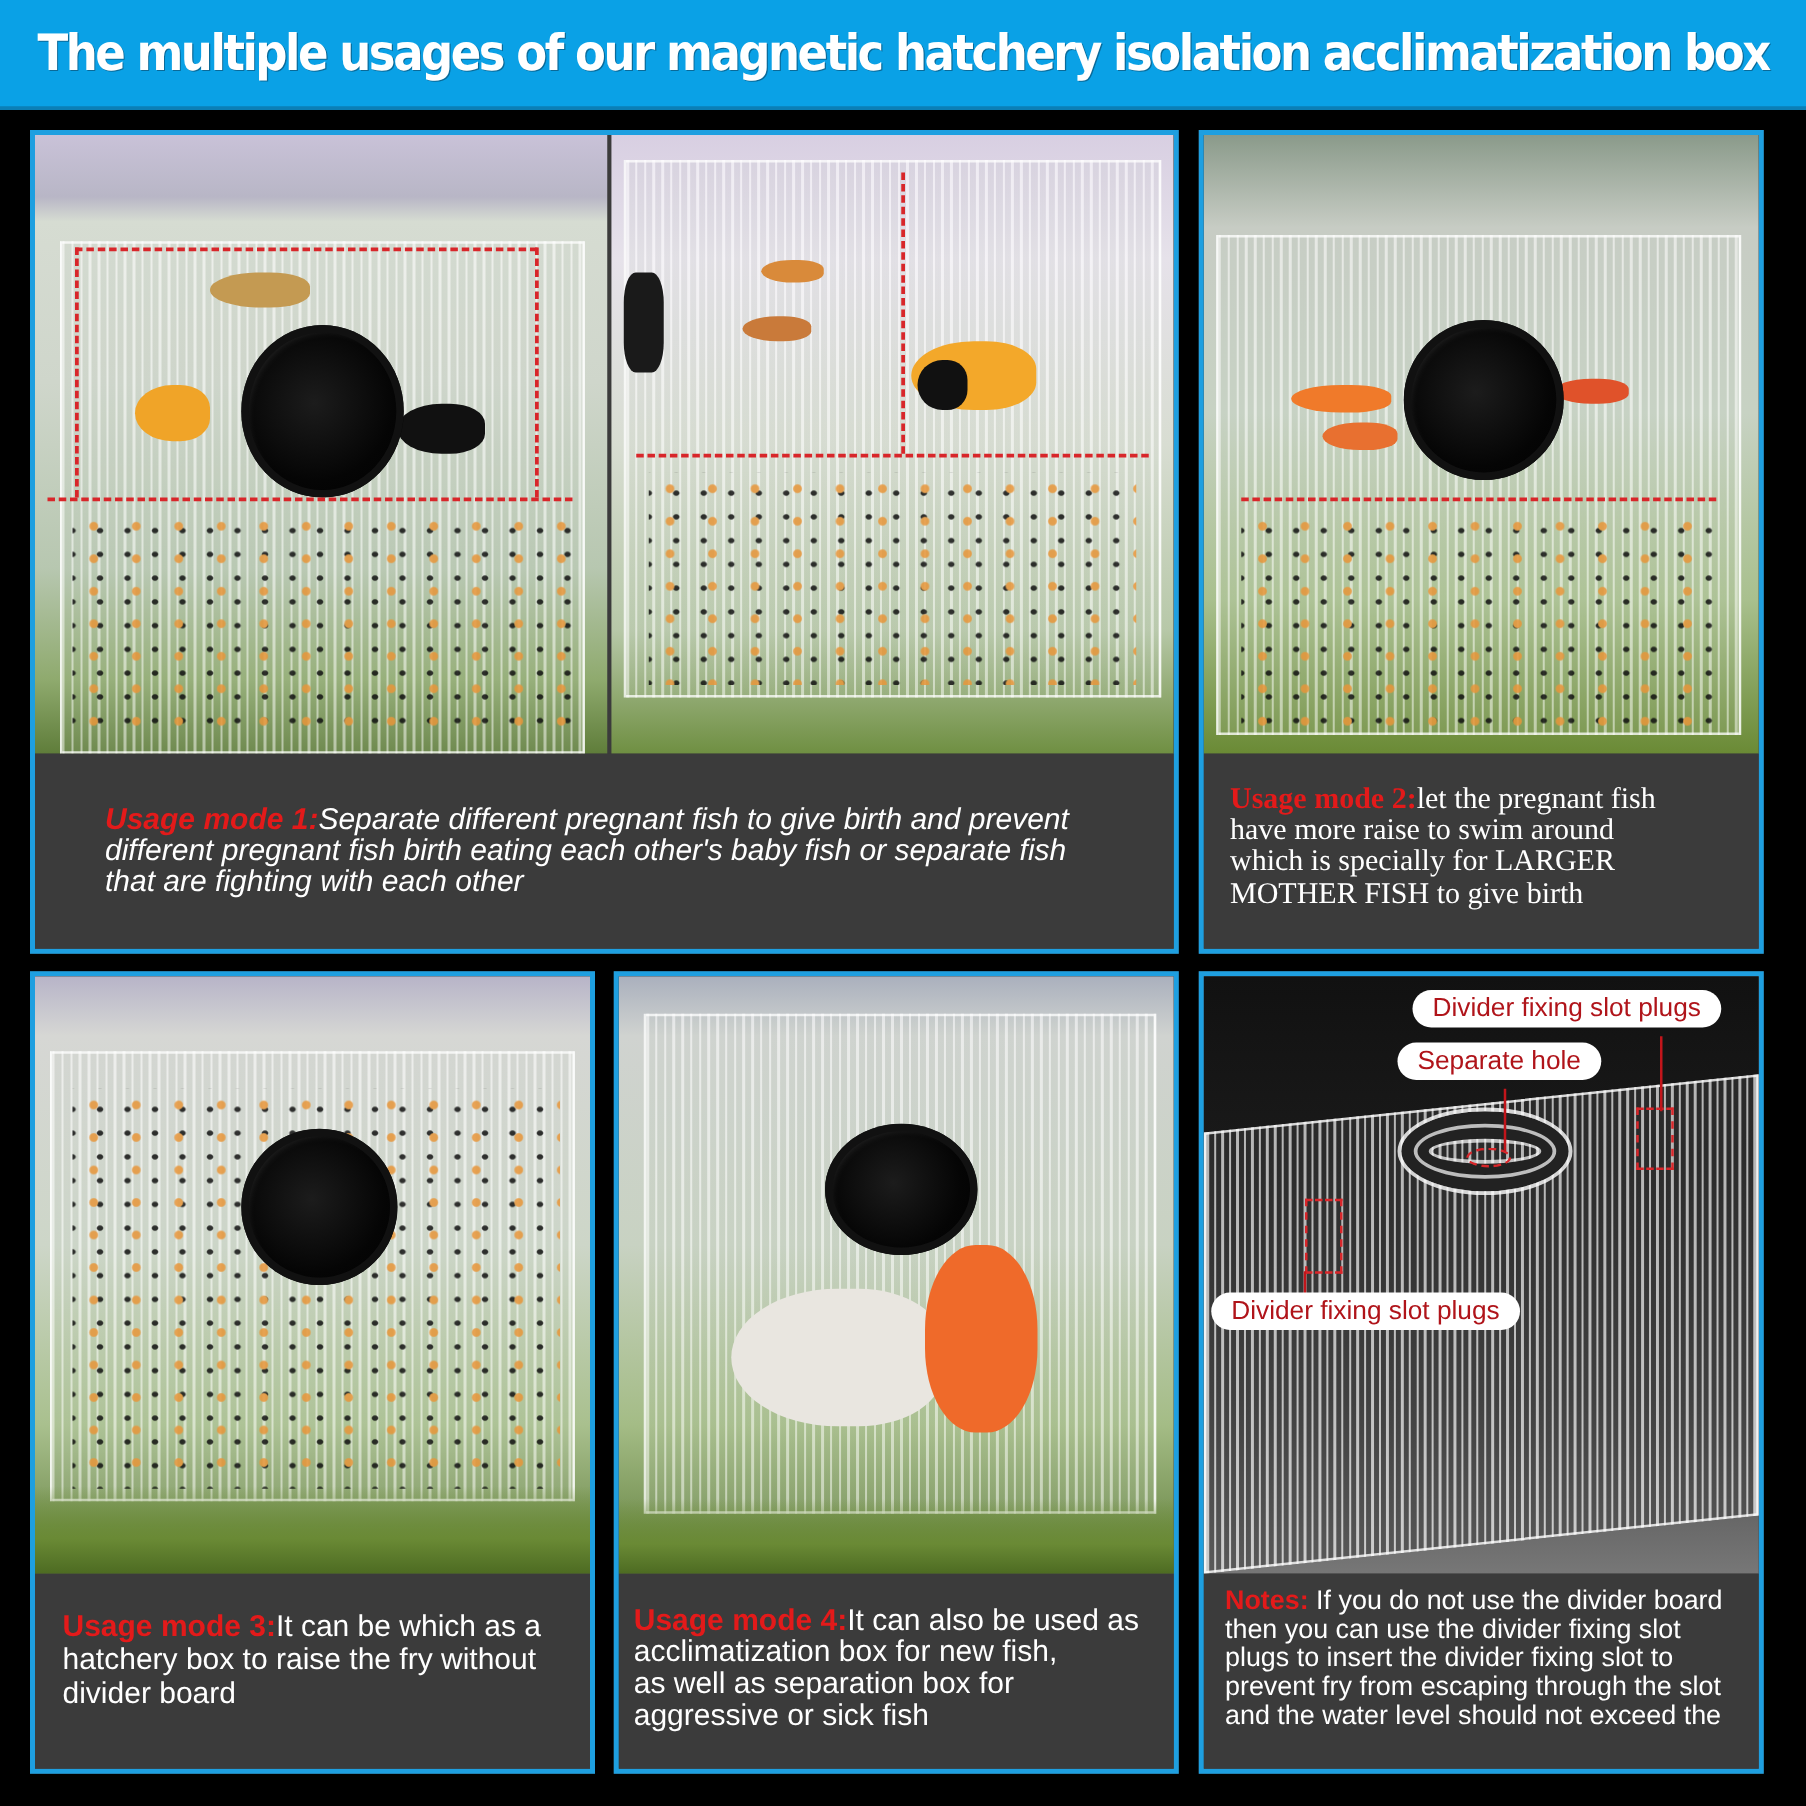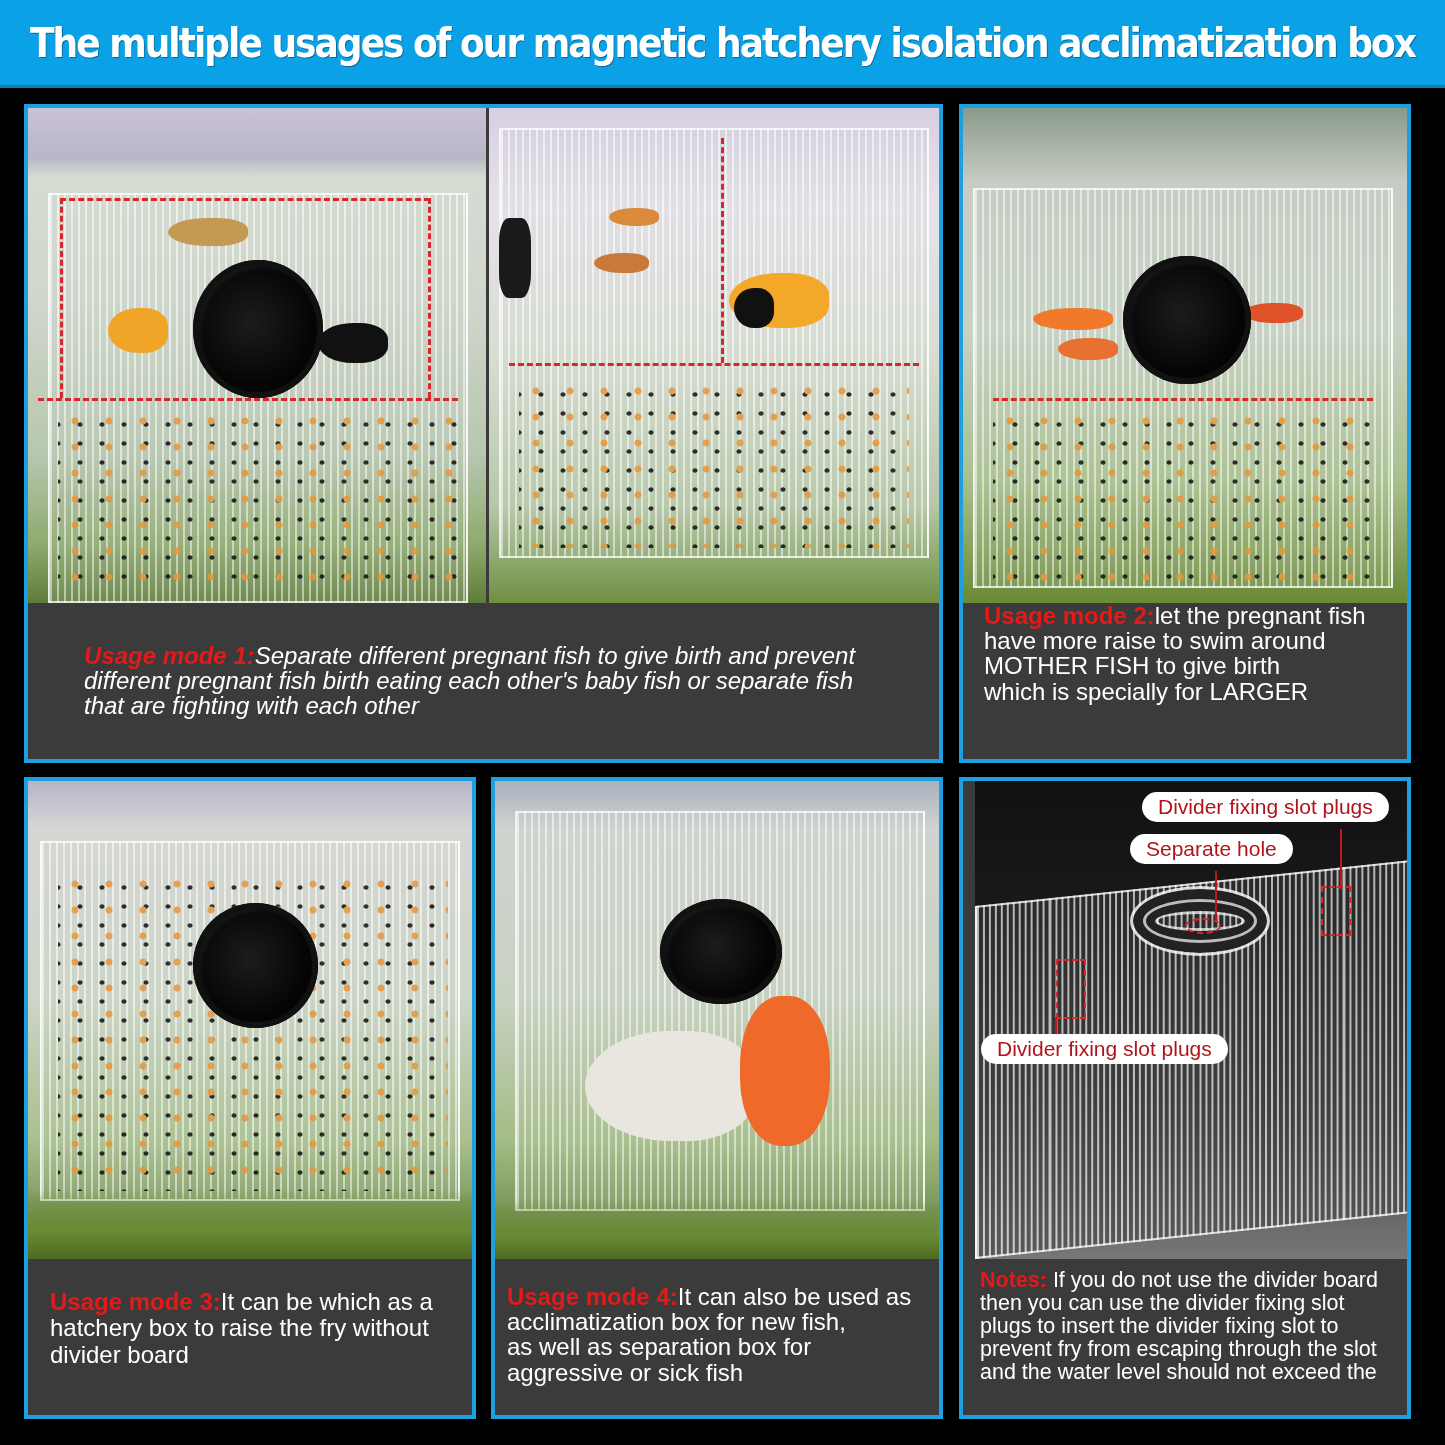--- a/index.html
+++ b/index.html
@@ -125,27 +125,27 @@
   <div class="photo" style="left:0; top:0; width:444px; height:495px;">
     <div class="tank" style="background:linear-gradient(180deg,#8a9a8a 0%,#c7ccc4 15%,#c7d2c3 45%,#a9c08e 75%,#6a8a35 100%);"></div>
     <div class="ribs" style="left:10px; top:80px; width:420px; height:400px;"></div>
     <div class="fish" style="left:70px; top:200px; width:80px; height:22px; background:#f07a2a;"></div>
     <div class="fish" style="left:95px; top:230px; width:60px; height:22px; background:#e87030;"></div>
     <div class="fish" style="left:280px; top:195px; width:60px; height:20px; background:#e0522a;"></div>
     <div class="magnet" style="left:160px; top:148px; width:128px; height:128px;"></div>
     <div class="dash-h" style="left:30px; top:290px; width:380px;"></div>
     <div class="fry-layer" style="left:30px; top:300px; width:380px; height:175px;"></div>
   </div>
-  <div class="caption" style="top:495px; padding:0 0 0 21px; font-size:24px;">
+  <div class="caption" style="top:495px; padding:24px 0 0 21px; font-size:24px;font-family:Liberation Serif, serif;">
     <div>
       <span class="lead">Usage mode 2:</span><span>let the pregnant fish</span>
     </div>
     <div>have more raise to swim around</div>
+    <div>which is specially for LARGER</div>
     <div>MOTHER FISH to give birth</div>
-    <div>which is specially for LARGER</div>
   </div>
 </div>
 
 <div class="panel" style="left:24px; top:777px; width:452px; height:642px;">
   <div class="photo" style="left:0; top:0; width:444px; height:478px;">
     <div class="tank" style="background:linear-gradient(180deg,#b7b4c8 0%,#d6d7d4 10%,#cdd6c8 45%,#a9c08e 75%,#5f7d3a 100%);"></div>
     <div class="ribs" style="left:12px; top:60px; width:420px; height:360px;"></div>
     <div class="fry-layer" style="left:30px; top:90px; width:390px; height:320px;"></div>
     <div class="magnet" style="left:165px; top:122px; width:125px; height:125px;"></div>
     <div class="plants" style="height:70px;"></div>
@@ -172,21 +172,21 @@
     <div>
       <span class="lead">Usage mode 4:</span><span>It can also be used as</span>
     </div>
     <div>acclimatization box for new fish,</div>
     <div>as well as separation box for</div>
     <div>aggressive or sick fish</div>
   </div>
 </div>
 
 <div class="panel" style="left:959px; top:777px; width:452px; height:642px;">
-  <div class="photo" style="left:12px; top:0; width:444px; height:478px;">
+  <div class="photo" style="left:0; top:0; width:444px; height:478px;">
     <div class="tank-dark"></div>
     <div class="ribs-dark" style="left:0; top:125px; width:444px; height:353px; transform:skewY(-6deg); transform-origin:left top;"></div>
 
     <div style="position:absolute; left:155px; top:105px; width:140px; height:70px; border-radius:50%;
                 border:3px solid rgba(255,255,255,0.8); box-shadow: inset 0 0 0 10px #222, inset 0 0 0 13px rgba(255,255,255,0.7), inset 0 0 0 22px #222, inset 0 0 0 25px rgba(255,255,255,0.7);"></div>
     <div class="dash-box" style="left:210px; top:137px; width:36px; height:16px; border-radius:50%;"></div>
     <div class="dash-box" style="left:346px; top:105px; width:30px; height:50px;"></div>
     <div class="dash-box" style="left:81px; top:178px; width:30px; height:60px;"></div>
 
     <div class="leader" style="left:365px; top:48px; width:2px; height:60px;"></div>

